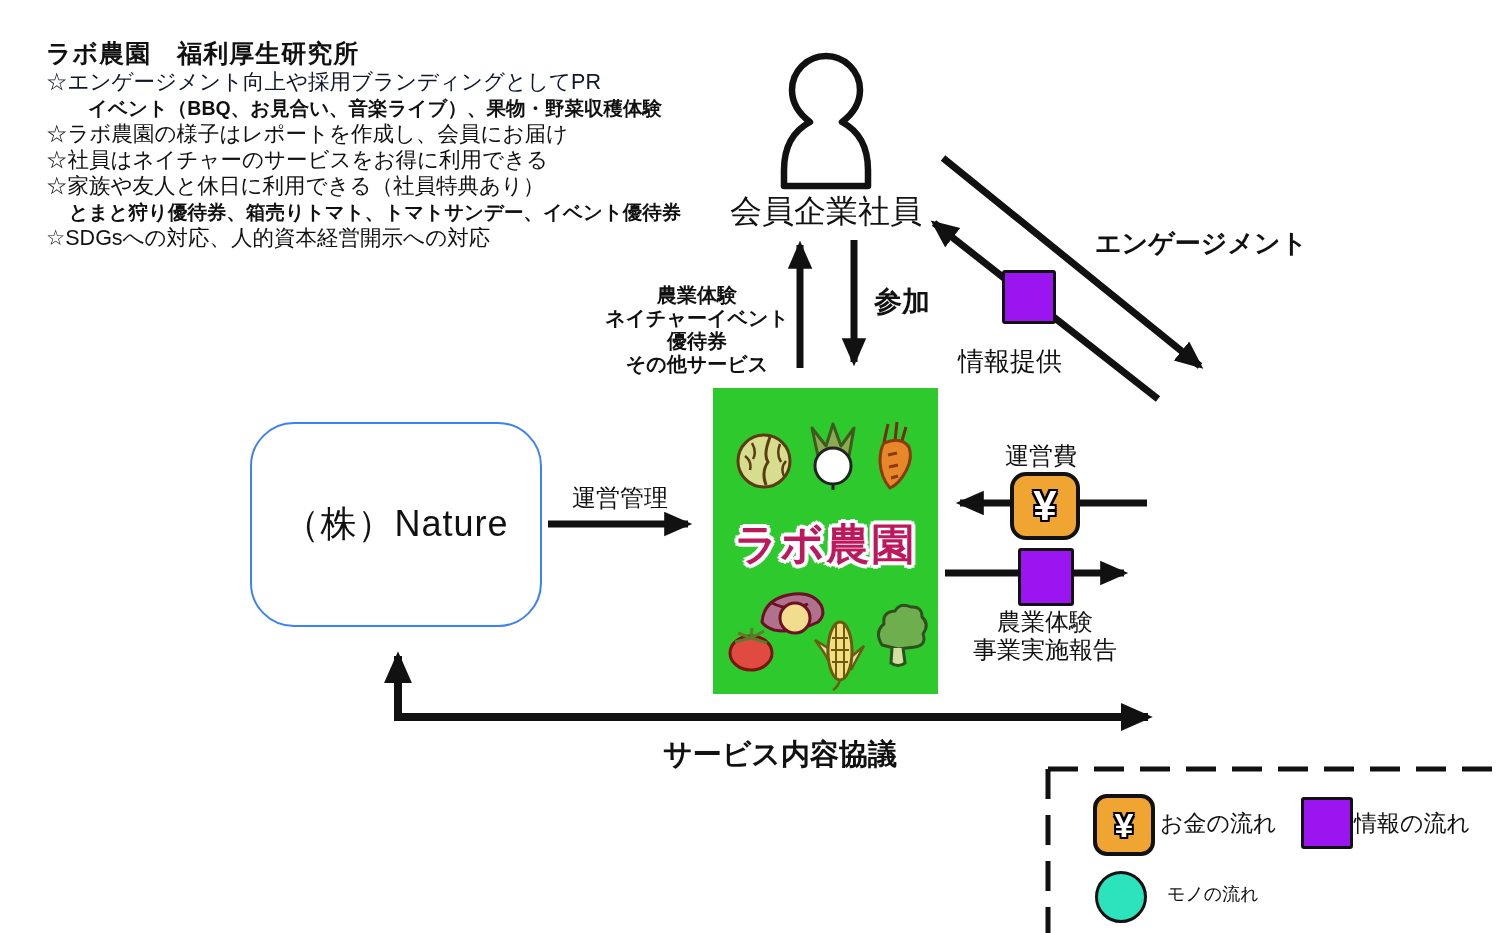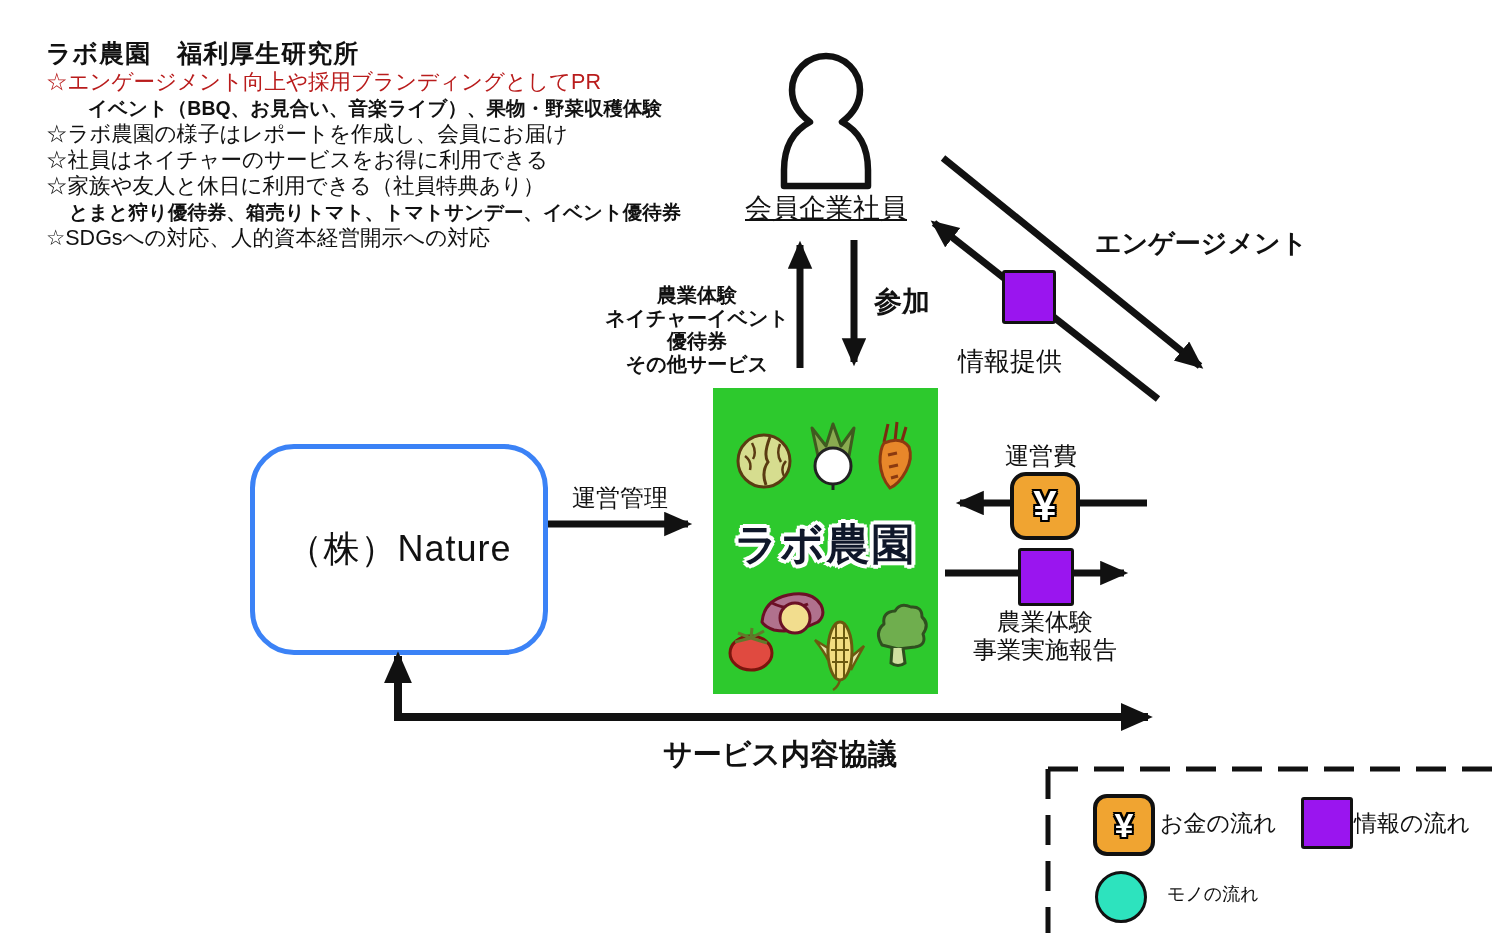--- a/index.html
+++ b/index.html
@@ -7,42 +7,42 @@
     position:relative; width:1500px; height:933px; background:#ffffff;
     font-family:"Liberation Sans", sans-serif; color:#111; overflow:hidden;
   }
   .abs { position:absolute; }
   svg.layer { position:absolute; left:0; top:0; pointer-events:none; }
 
   
   .info { left:46px; top:40px; width:650px; line-height:26px; }
   .info .title { font-size:25px; font-weight:bold; letter-spacing:1px; margin-bottom:3px; }
   .info .ln { font-size:21.5px; white-space:nowrap; }
-  .info .ln.red { color:#b91c1c; }
+  .info .ln.red { color:#0f172a; }
   .info .ln.bold { font-weight:bold; font-size:19.5px; padding-left:8px;text-align:center; }
 
   
   .box-nature {
-    left:250px; top:444px; width:288px; height:201px; background:#fff;
-    border:5px solid #3b82f6; border-radius:44px;
+    left:250px; top:422px; width:288px; height:201px; background:#fff;
+    border:2px solid #3b82f6; border-radius:44px;
     display:flex; align-items:center; justify-content:center;
     font-size:36px; letter-spacing:1px;
   }
   .box-company {
     left:1150px; top:404px; width:288px; height:316px; background:#fff;
     border:8px solid #c0402e; border-radius:62px;
     display:flex; align-items:center; justify-content:center;
     font-size:45px; letter-spacing:5px;
   }
   .box-farm {
     left:713px; top:388px; width:225px; height:306px; background:#2dc92d;
   }
   .farm-label {
     left:713px; top:516px; width:225px; text-align:center;
-    font-size:43px; font-weight:bold; color:#0f172a; letter-spacing:2px;
+    font-size:43px; font-weight:bold; color:#be185d; letter-spacing:2px;
     text-shadow:-3px -3px 0 #fff, 3px -3px 0 #fff, -3px 3px 0 #fff, 3px 3px 0 #fff,
                  0 -4px 0 #fff, 0 4px 0 #fff, -4px 0 0 #fff, 4px 0 0 #fff;
   }
 
   
   .lbl { position:absolute; white-space:nowrap; }
   .c   { text-align:center; }
   .b   { font-weight:bold; }
 
   
@@ -143,21 +143,21 @@
     <div class="title">ラボ農園　福利厚生研究所</div>
     <div class="ln red">☆エンゲージメント向上や採用ブランディングとしてPR</div>
     <div class="ln bold">イベント（BBQ、お見合い、音楽ライブ）、果物・野菜収穫体験</div>
     <div class="ln">☆ラボ農園の様子はレポートを作成し、会員にお届け</div>
     <div class="ln">☆社員はネイチャーのサービスをお得に利用できる</div>
     <div class="ln">☆家族や友人と休日に利用できる（社員特典あり）</div>
     <div class="ln bold">とまと狩り優待券、箱売りトマト、トマトサンデー、イベント優待券</div>
     <div class="ln">☆SDGsへの対応、人的資本経営開示への対応</div>
   </div>
 
-  <div class="lbl c" style="left:724px; top:190px; width:204px; font-size:27px;text-decoration:underline;">会員企業社員</div>
+  <div class="lbl c" style="left:724px; top:190px; width:204px; font-size:32px;">会員企業社員</div>
 
   <div class="lbl c" style="left:597px; top:284px; width:200px; font-size:20px; font-weight:bold; line-height:23px;">
     <div>農業体験</div>
     <div>ネイチャーイベント</div>
     <div>優待券</div>
     <div>その他サービス</div>
   </div>
 
   <div class="lbl b" style="left:874px; top:283px; font-size:28px;">参加</div>
 

